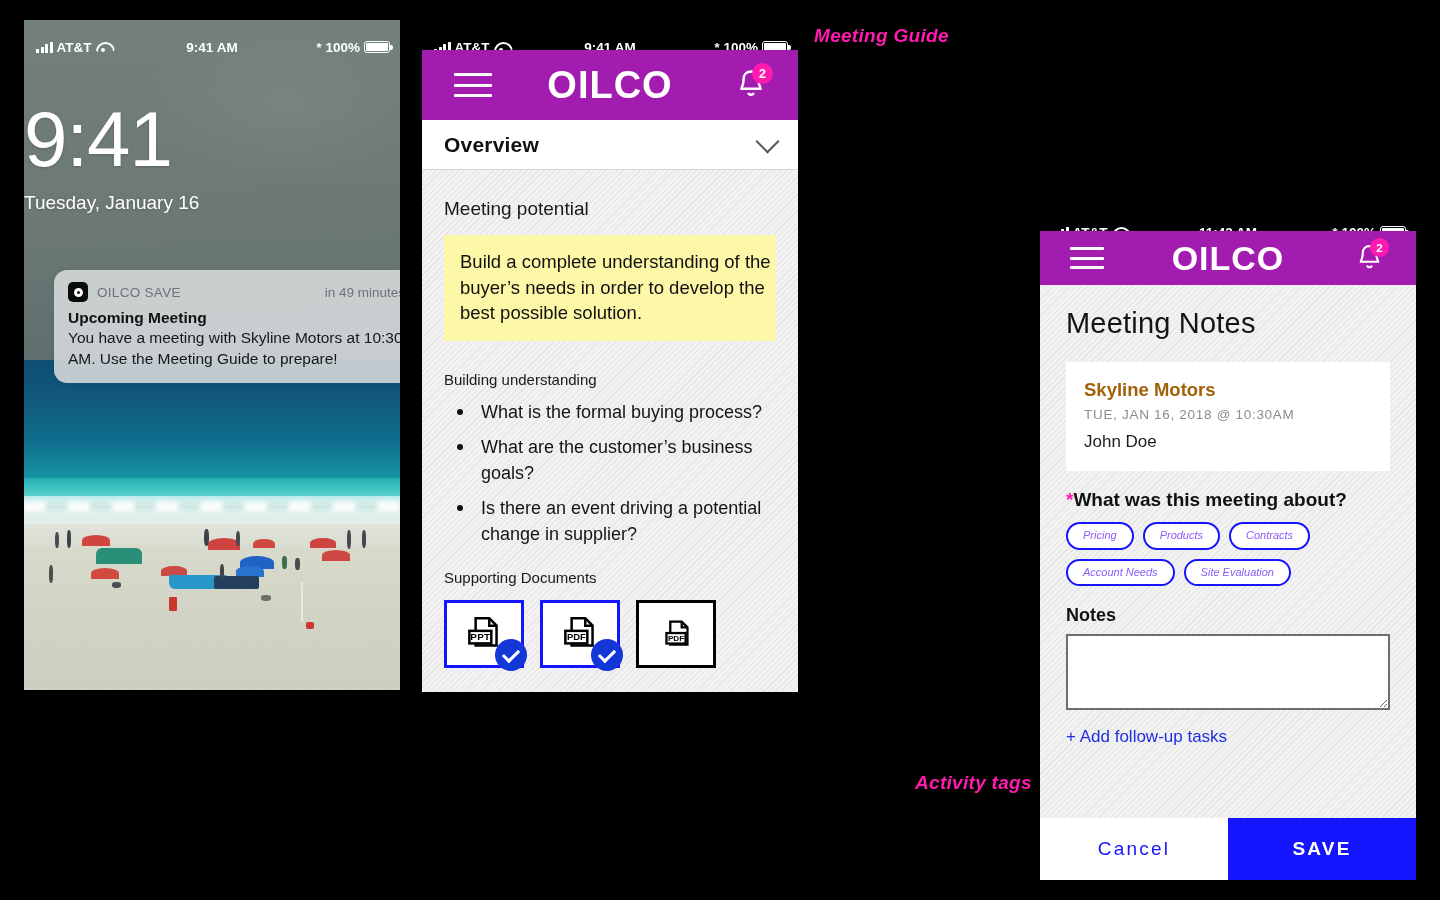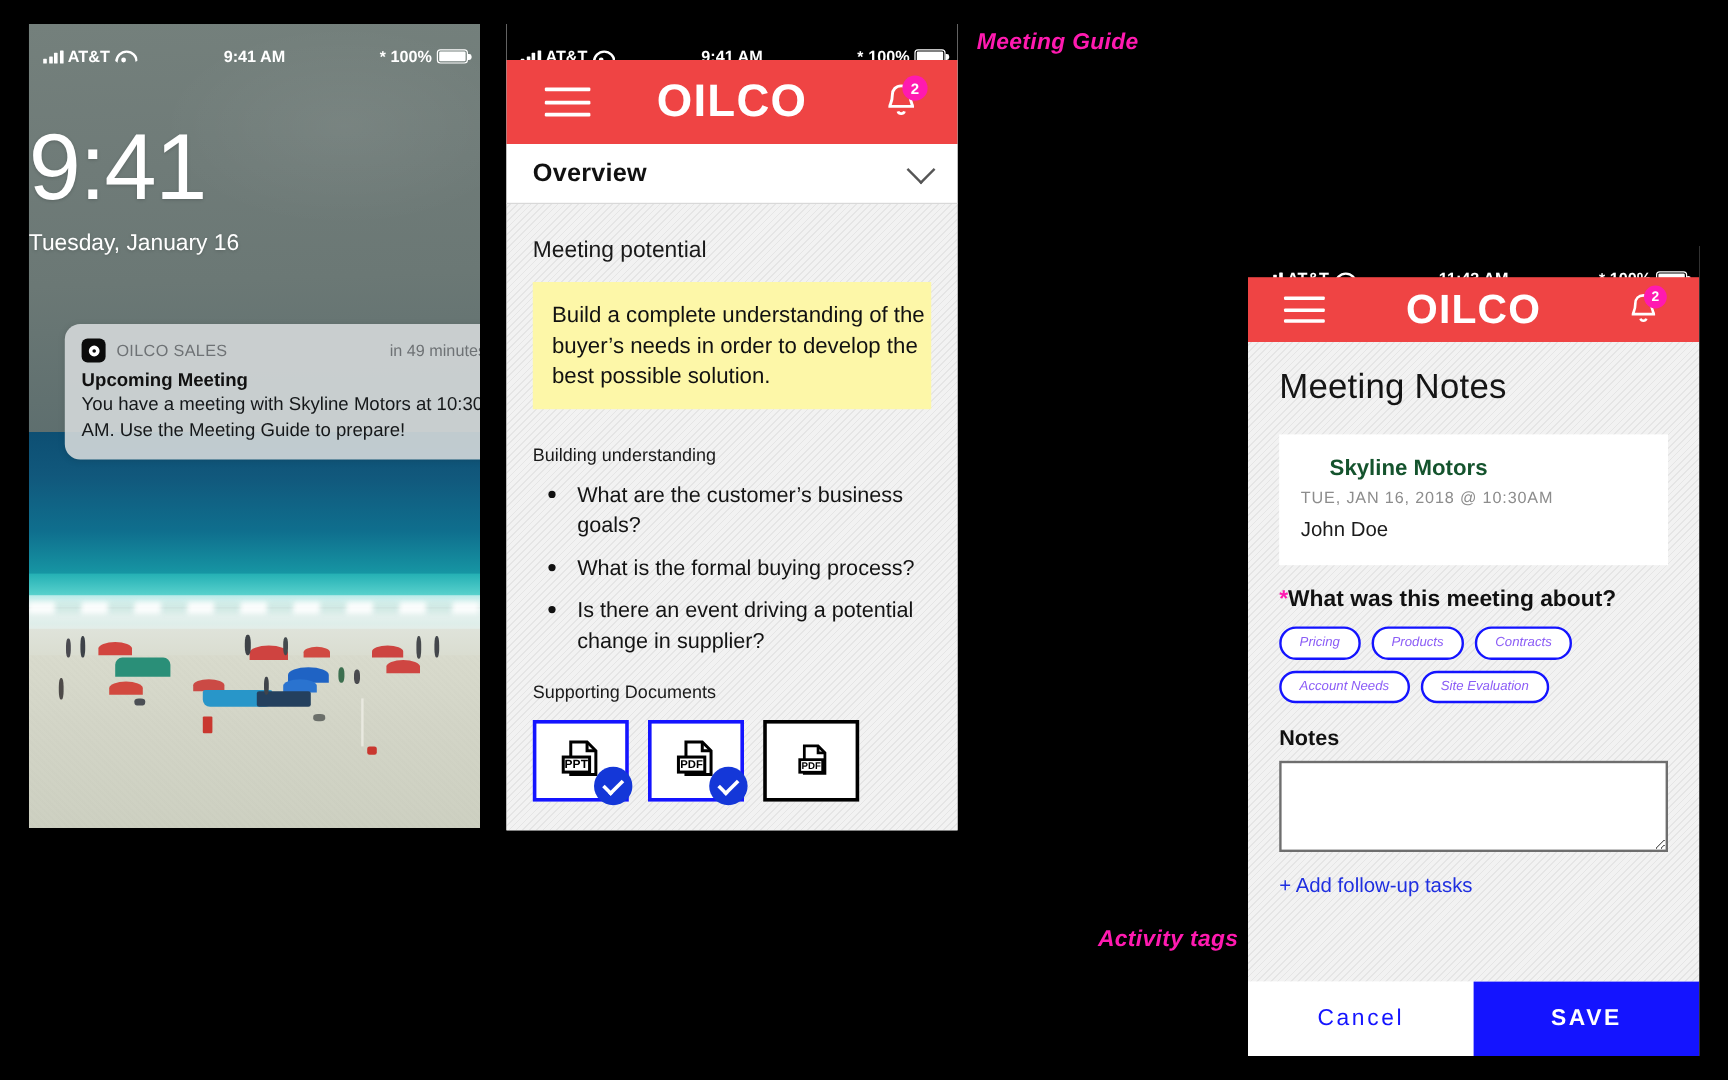--- a/index.html
+++ b/index.html
@@ -88,21 +88,21 @@
 
   
   .hatch{
     background-color:#f2f2f2;
     background-image:repeating-linear-gradient(-45deg,
       rgba(0,0,0,.055) 0 1px, rgba(0,0,0,0) 1px 4px);
   }
 
   
   #phone2{position:absolute;left:422px;top:20px;width:376px;height:672px;background:#fff;overflow:hidden;}
-  .navbar{position:absolute;left:0;top:30px;width:100%;height:70px;background:#ef4444;
+  .navbar{position:absolute;left:0;top:30px;width:100%;height:70px;background:#a21caf;
     display:flex;align-items:center;}
   .hamb{position:absolute;left:32px;top:50%;transform:translateY(-50%);width:38px;height:24px;
     display:flex;flex-direction:column;justify-content:space-between;cursor:pointer;}
   .hamb span{display:block;height:3px;background:#fff;border-radius:1px;}
   .brand{position:absolute;left:0;width:100%;text-align:center;color:#fff;
     font-size:38px;font-weight:bold;letter-spacing:1px;}
   .bellwrap{position:absolute;right:28px;top:50%;transform:translateY(-50%);width:36px;height:36px;}
   .badge{position:absolute;right:-3px;top:-4px;width:21px;height:21px;border-radius:50%;
     background:#ff1ab0;color:#fff;font-size:12.5px;font-weight:bold;
     display:flex;align-items:center;justify-content:center;}
@@ -130,21 +130,21 @@
     background:#1437d8;display:flex;align-items:center;justify-content:center;}
   .check::after{content:"";width:13px;height:7px;border-left:3px solid #fff;border-bottom:3px solid #fff;
     transform:rotate(-45deg);margin-top:-3px;}
   .filetag{font-size:9.5px;font-weight:bold;letter-spacing:.2px;}
 
   
   #phone3{position:absolute;left:1040px;top:205px;width:376px;height:675px;background:#fff;overflow:hidden;}
   .notes-body{position:absolute;left:0;top:80px;width:100%;bottom:62px;padding:22px 26px 0 26px;}
   .notes-h1{font-size:29px;font-weight:400;color:#151515;letter-spacing:.2px;}
   .mcard{margin-top:22px;background:#fff;padding:17px 18px 19px 18px;}
-  .mcard-co{font-size:18.5px;font-weight:bold;color:#14532d;margin-left:24px;}
+  .mcard-co{font-size:18.5px;font-weight:bold;color:#a16207;}
   .mcard-dt{font-size:13.5px;color:#8c8c8c;letter-spacing:.7px;margin-top:6px;}
   .mcard-nm{font-size:17px;color:#1c1c1c;margin-top:10px;}
   .qlabel{margin-top:18px;font-size:19px;font-weight:bold;color:#111;}
   .qlabel b{color:#ff1ab0;font-weight:bold;}
   .pills{display:flex;flex-wrap:wrap;gap:9px;margin-top:11px;}
   .pill{border:2px solid #1414ff;border-radius:22px;color:#8b5cf6;
     padding:5px 15px 6px 15px;font-size:11px;background:#fff;cursor:pointer;line-height:1.15;font-style:italic;}
   .notes-lab{margin-top:19px;font-size:18px;font-weight:bold;color:#111;}
   .notes-in{margin-top:8px;width:100%;height:76px;background:#fff;border:2px solid #6e6e6e;}
   .addlink{margin-top:13px;font-size:17px;color:#1f2fe0;cursor:pointer;}
@@ -229,21 +229,21 @@
     <div class="lock-clock">
       <div class="lock-time">9:41</div>
       <div class="lock-date">Tuesday, January 16</div>
     </div>
 
     <div class="notif">
       <div class="notif-top">
         <span class="appicon">
             <i></i>
           </span>
-        <span class="notif-app">OILCO SALES</span>
+        <span class="notif-app">OILCO SAVE</span>
         <span class="notif-when">in 49 minutes</span>
       </div>
       <div class="notif-title">Upcoming Meeting</div>
       <div class="notif-body">You have a meeting with Skyline Motors at 10:30 AM. Use the Meeting Guide to prepare!</div>
     </div>
   </div>
 
   <div id="phone2">
     <div style="position:absolute;left:0;top:0;width:100%;height:30px;background:#000;"></div>
     <div class="statusbar">
@@ -287,22 +287,22 @@
       <span class="section-title">Overview</span>
       <span class="chev"></span>
     </div>
 
     <div class="sheet hatch">
       <div class="lbl">Meeting potential</div>
       <div class="objective">Build a complete understanding of the buyer’s needs in order to develop the best possible solution.</div>
 
       <div class="subhead">Building understanding</div>
       <ul class="qs">
+        <li>What is the formal buying process?</li>
         <li>What are the customer’s business goals?</li>
-        <li>What is the formal buying process?</li>
         <li>Is there an event driving a potential change in supplier?</li>
       </ul>
 
       <div class="subhead" style="margin-top:22px">Supporting Documents</div>
       <div class="docs">
         <div class="doc sel">
           <svg viewBox="0 0 44 44" width="46" height="46">
             <path d="M14 7h13l7 7v19H14z" fill="#fff" stroke="#000" stroke-width="2.4"></path>
             <path d="M27 7v7h7" fill="none" stroke="#000" stroke-width="2.4"></path>
             <rect x="8" y="19" width="21" height="12" fill="#fff" stroke="#000" stroke-width="2.4"></rect>

